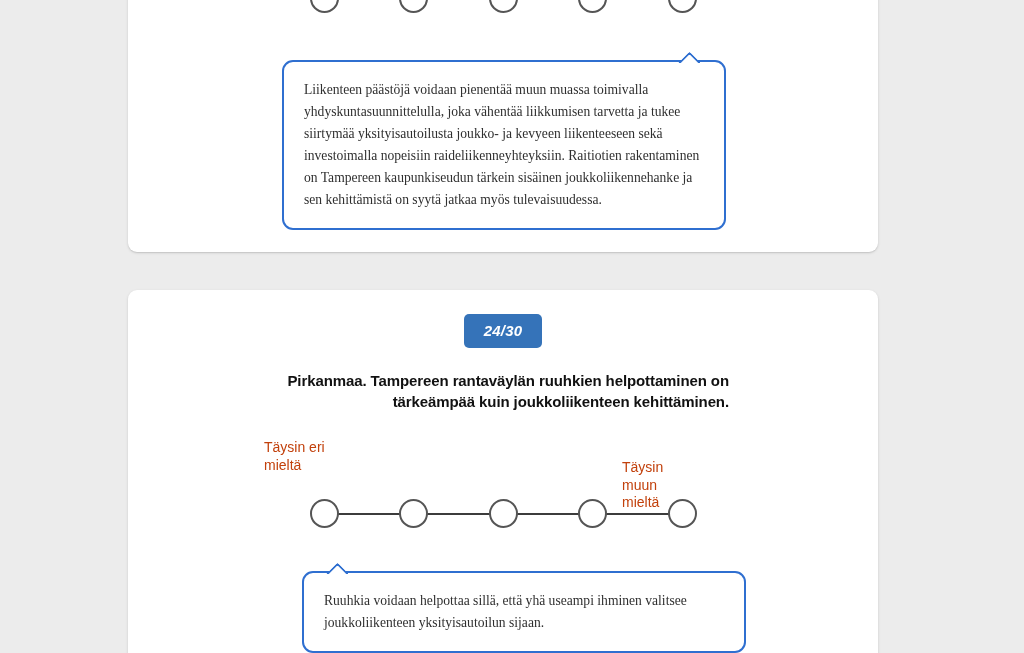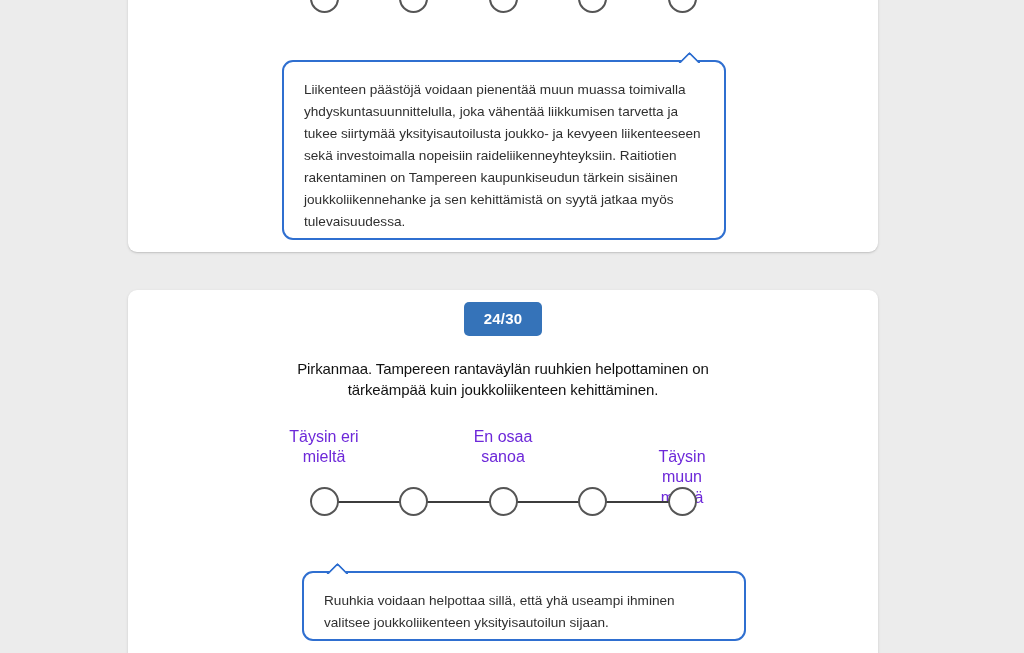--- a/index.html
+++ b/index.html
@@ -46,42 +46,43 @@
   .card-inner {
     position: relative;
     width: 100%;
     height: 100%;
   }
 
   
   .badge-row {
     display: flex;
     justify-content: center;
-    padding-top: 12px;
+    padding-top: 24px;
+    font-style: italic;
   }
 
   .badge {
     background: #3573b9;
     color: #ffffff;
     font-size: 15px;
     font-weight: bold;
     letter-spacing: 0.2px;
     padding: 9px 20px 10px 20px;
     border-radius: 5px;
     line-height: 1;
     display: inline-block;
   }
 
   
   .question {
     margin: 22px auto 0 auto;
     width: 452px;
-    text-align: center;
+    text-align: right;
     font-size: 15px;
-    font-weight: normal;
+    font-weight: bold;
     color: #111111;
     line-height: 1.42;
     letter-spacing: -0.1px;
   }
 
   
   .scale {
     position: relative;
     width: 750px;
     margin-top: 26px;
@@ -89,23 +90,22 @@
 
   .scale-labels {
     position: relative;
     height: 58px;
   }
 
   .scale-label {
     position: absolute;
     top: 0;
     width: 120px;
-    text-align: center;
-    font-size: 16px;
-    color: #6d28d9;
+    font-size: 14px;
+    color: #c2410c;
     line-height: 1.28;
   }
 
   .scale-label.l1 { left: 136px; }
   .scale-label.l3 { left: 315px; }
   .scale-label.l5 { left: 494px; margin-top: 20px; }
 
   .scale-track {
     position: relative;
     height: 30px;
@@ -138,21 +138,22 @@
   .dot.d5 { left: 540px; }
 
   
   .bubble {
     position: absolute;
     left: 154px;
     width: 444px;
     border: 2px solid #2f6fd0;
     border-radius: 11px;
     background: #ffffff;
-    padding: 17px 20px 5px 20px;
+    padding: 17px 20px 17px 20px;
+    font-family: Liberation Serif, serif;
   }
 
   .bubble-text {
     font-size: 13.6px;
     line-height: 1.62;
     color: #2f2f2f;
   }
 
   .tail {
     position: absolute;
@@ -213,24 +214,20 @@
         <span class="badge">24/30</span>
       </div>
 
       <div class="question">Pirkanmaa. Tampereen rantaväylän ruuhkien helpottaminen on tärkeämpää kuin joukkoliikenteen kehittäminen.</div>
 
       <div class="scale">
         <div class="scale-labels">
           <div class="scale-label l1">
             <div>Täysin eri</div>
             <div>mieltä</div>
-          </div>
-          <div class="scale-label l3">
-            <div>En osaa</div>
-            <div>sanoa</div>
           </div>
           <div class="scale-label l5">
             <div>Täysin</div>
             <div>muun</div>
             <div>mieltä</div>
           </div>
         </div>
 
         <div class="scale-track">
           <div class="track-line"></div>

